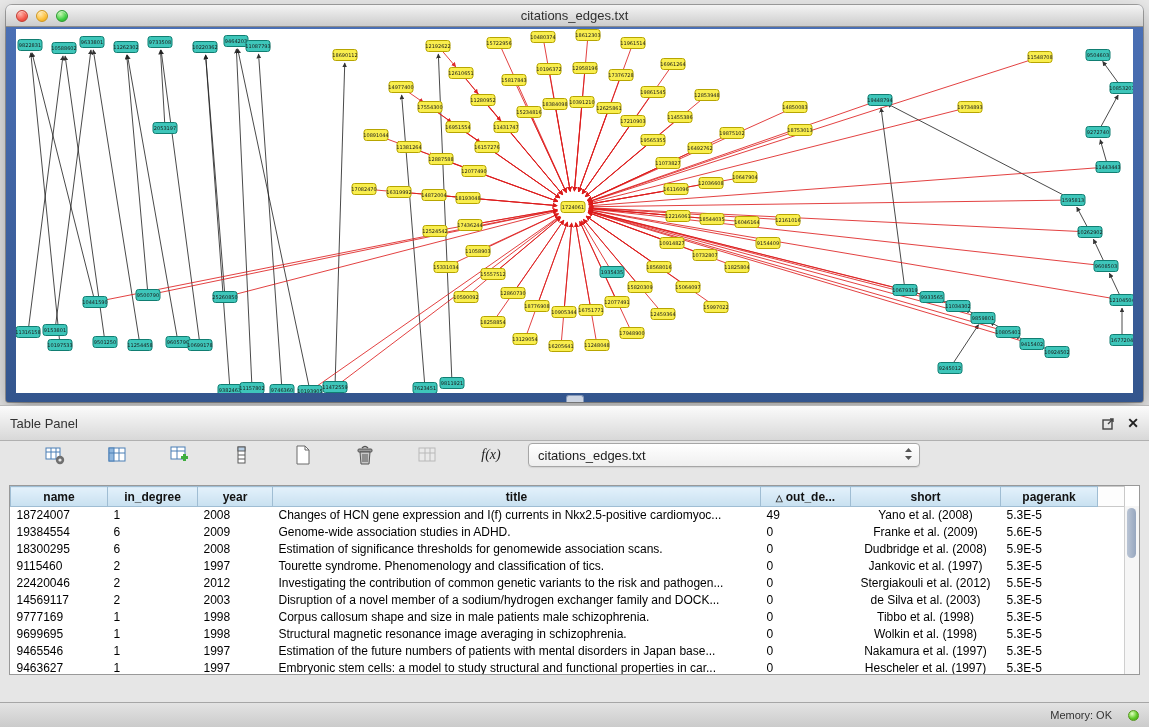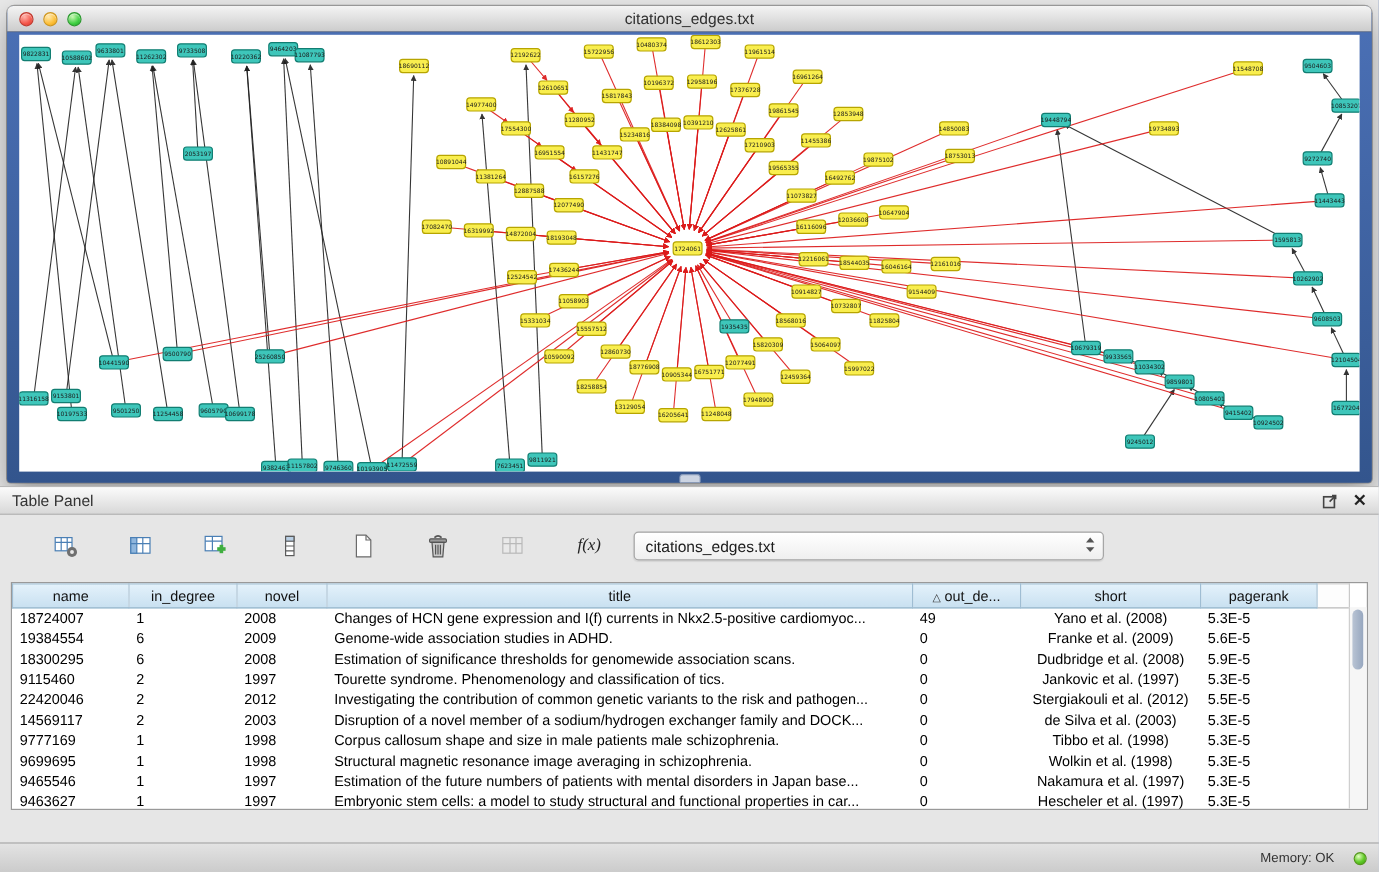--- a/index.html
+++ b/index.html
@@ -37,41 +37,41 @@
     width:18px; height:7px; background:#ccd4e2; border:1px solid #8598b8; border-bottom:none;
     border-radius:3px 3px 0 0; }
 
   .edge-r { stroke:#dc1a1a; stroke-width:.9; opacity:.92; }
   .edge-k { stroke:#1f1f1f; stroke-width:.9; opacity:.9; }
   .gnode-label { font-family:"DejaVu Sans", sans-serif; font-size:5px; fill:#1b1b1b; text-anchor:middle; }
 
   
   .table-panel { position:absolute; left:0; top:405px; width:1149px; height:297px;
     background:#e6e6e6; border-top:1px solid #b8b8b8; }
-  .panel-header { height:23px; display:flex; align-items:center; padding:0 10px;
+  .panel-header { height:35px; display:flex; align-items:center; padding:0 10px;
     background:linear-gradient(#fbfbfb,#d8d8d8); border-bottom:1px solid #b0b0b0; }
   .panel-title { font-size:13px; color:#333; }
   .panel-actions { margin-left:auto; display:flex; align-items:center; gap:12px; }
   .panel-actions .act { cursor:default; line-height:0; }
   .close-x { font-size:14px; font-weight:bold; color:#222; line-height:14px; }
 
   .toolbar { position:absolute; top:36px; left:14px; display:flex; align-items:center; gap:8px; }
   .tool { width:26px; height:26px; border:none; background:transparent; padding:2px; display:flex;
           align-items:center; justify-content:center;margin-left:28px; }
   .fx-btn { font-family:"Liberation Serif", serif; font-style:italic; font-size:14px; color:#222; width:30px; }
   .dropdown { margin-left:14px; width:392px; height:24px; display:flex; align-items:center;
     padding:0 6px 0 9px; font-size:13px; color:#1c1c1c;
     background:linear-gradient(#ffffff,#efefef); border:1px solid #a6a6a6; border-radius:4px;
     box-shadow:0 1px 1px rgba(0,0,0,.08); }
   .dropdown .arrows { margin-left:auto; }
 
   .table-wrap { position:absolute; top:79px; left:9px; width:1131px; height:190px;
     background:#fff; border:1px solid #999; overflow:hidden; }
   table { border-collapse:collapse; table-layout:fixed; width:1114px; }
-  thead th { height:20px; font-weight:normal; font-size:12px; color:#111; text-align:center;
+  thead th { height:20px; font-weight:bold; font-size:12px; color:#111; text-align:center;
     background:linear-gradient(#e3f1fb,#c8e0f0); border:1px solid #9fbdd3;
     padding:0 3px; overflow:hidden; white-space:nowrap; }
   thead th.filler { background:#fdfdfd; border-color:#c9c9c9; }
   tbody td { height:17px; font-size:12px; color:#000; padding:0 6px;
     white-space:nowrap; overflow:hidden; line-height:17px; }
   tbody td.center { text-align:center; }
   .sort-tri { font-size:9px; margin-right:3px; color:#333; }
   .vscroll { position:absolute; top:20px; right:0; bottom:0; width:15px;
     background:#f6f6f6; border-left:1px solid #cfcfcf; }
   .vthumb { position:absolute; top:2px; left:2px; width:9px; height:50px; border-radius:5px;
@@ -584,21 +584,21 @@
           <col style="width:488px">
         <col style="width:90px">
           <col style="width:150px">
           <col style="width:97px">
           <col style="width:27px">
       </colgroup>
       <thead>
           <tr id="header-row">
             <th>name</th>
             <th>in_degree</th>
-            <th>novel</th>
+            <th>year</th>
             <th>title</th>
             <th><span class="sort-tri">△</span>out_de...</th>
             <th>short</th>
             <th>pagerank</th>
             <th class="filler"></th>
           </tr>
         </thead>
       <tbody id="table-body">
           <tr>
             <td>18724007</td>

